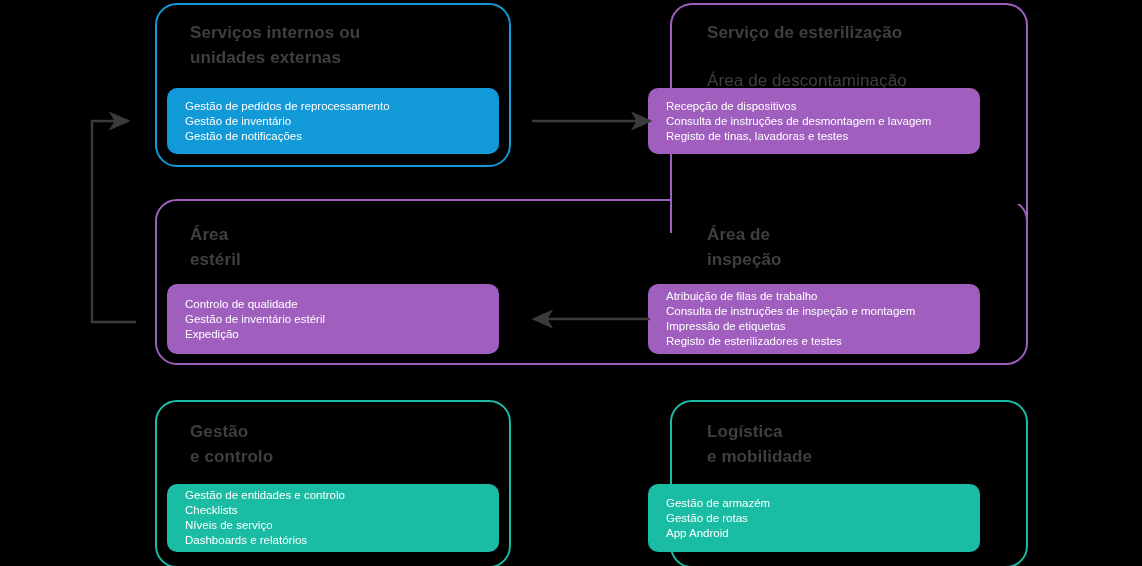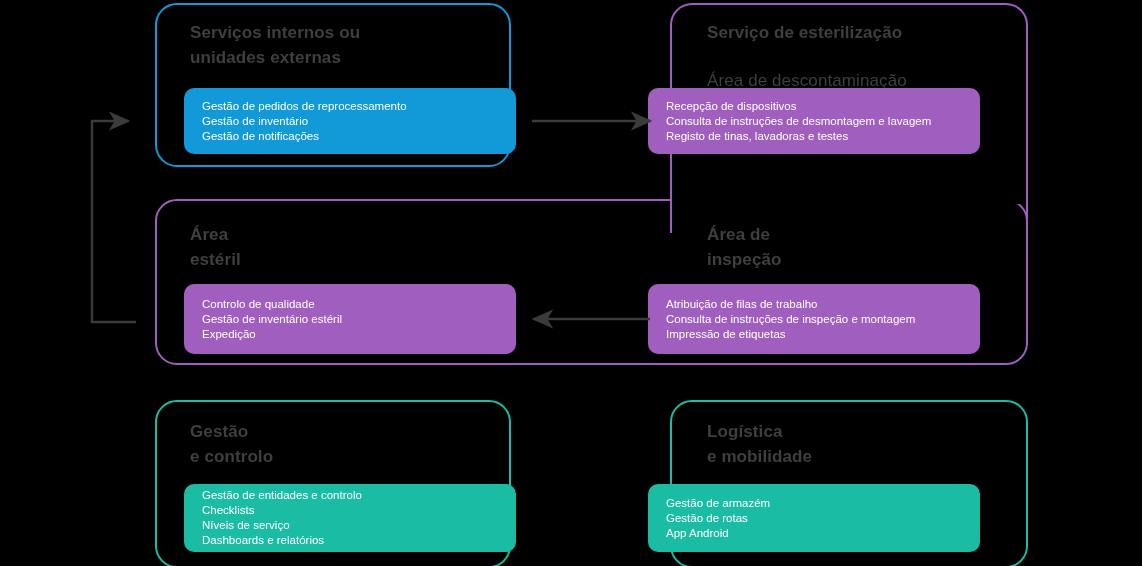--- a/index.html
+++ b/index.html
@@ -106,21 +106,21 @@
   .panel .item { white-space: nowrap; }
 
   .fill-blue   { background: #1199D8; }
   .fill-purple { background: #A05FBE; }
   .fill-teal   { background: #1ABCA4; }
 
   
   .col-left  { left: 190px; }
   .col-right { left: 707px; }
 
-  .panel.col-left  { left: 167px; width: 332px; margin-left: 17px; }
+  .panel.col-left  { left: 167px; width: 332px; }
   .panel.col-right { left: 648px; width: 332px; }
 
   
   .g-r1  { top: 20px; }
   .p-r1  { top: 88px; height: 66px; }
 
   
   .g-r2  { top: 222px; text-decoration: underline; }
   .p-r2  { top: 284px; height: 70px; }
 
@@ -177,20 +177,21 @@
   </div>
 
   <div class="group col-right g-r2">
     <div class="title">Área de
 inspeção</div>
   </div>
   <div class="panel col-right p-r2 fill-purple">
     <div class="item">Atribuição de filas de trabalho</div>
     <div class="item">Consulta de instruções de inspeção e montagem</div>
     <div class="item">Impressão de etiquetas</div>
+    <div class="item">Registo de esterilizadores e testes</div>
   </div>
 
   <div class="group col-left g-r3">
     <div class="title">Gestão
 e controlo</div>
   </div>
   <div class="panel col-left p-r3 fill-teal">
     <div class="item">Gestão de entidades e controlo</div>
     <div class="item">Checklists</div>
     <div class="item">Níveis de serviço</div>

